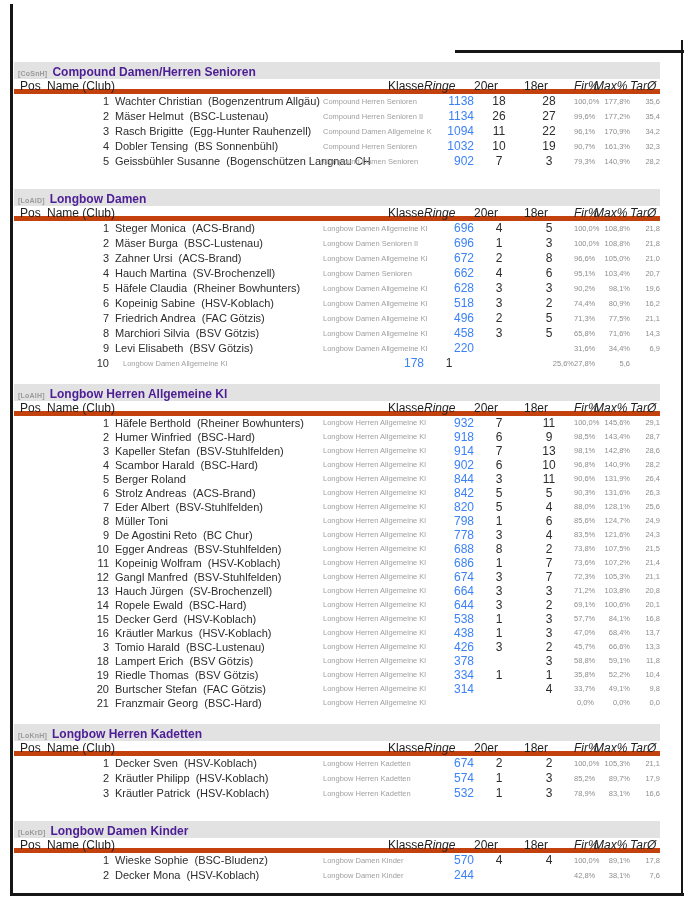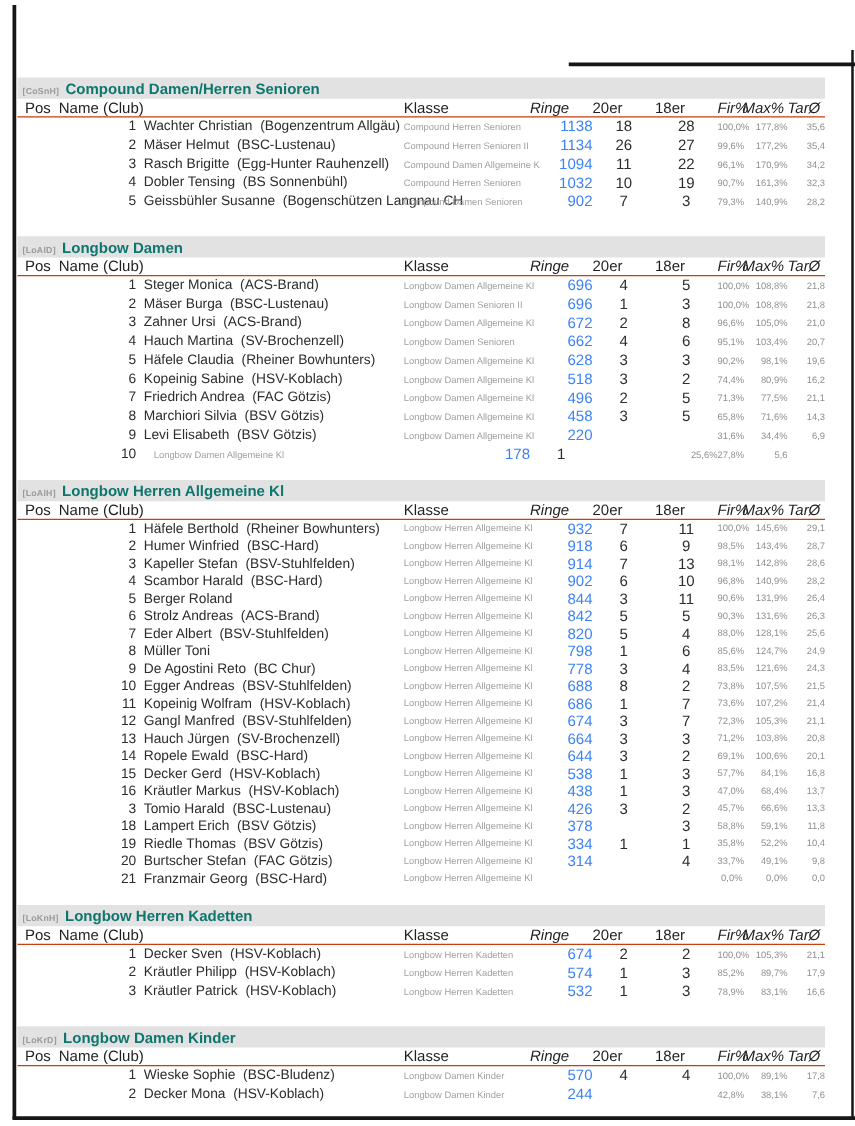--- a/index.html
+++ b/index.html
@@ -28,32 +28,32 @@
   .title-bar {
     height: 17px; line-height: 17px;
     background: #e2e2e2;
     padding-left: 4px;
     white-space: nowrap;
   }
   .tag {
     font-size: 7px; font-weight: 700; color: #9a9a9a;
     margin-right: 5px; letter-spacing: 0.2px;
   }
-  .title { font-size: 12px; font-weight: 700; color: #0f766e; }
+  .title { font-size: 12px; font-weight: 700; color: #4c1d95; }
 
   .header-row {
     display: grid;
     grid-template-columns: 27px 268px 115px 50px 50px 50px 20px 36px 30px;
     height: 15px; line-height: 14px;
-    border-bottom: 1px solid #c2410c;
+    border-bottom: 5px solid #c2410c;
     font-size: 12px; color: #1f1f1f;
     white-space: nowrap;
   }
   .hpos, .hname { padding-left: 6px; text-align: left; }
-  .hklasse { padding-left: 14px; text-align: left; }
+  .hklasse { padding-left: 14px; text-align: right; }
   .hringe, .hfir, .hmax, .htar { text-align: left; font-style: italic; }
   .h20, .h18 { text-align: left; }
 
   .table-row {
     display: grid;
     grid-template-columns: 95px 200px 115px 50px 50px 50px 20px 36px 30px;
     height: 15px; line-height: 15px;
     white-space: nowrap;
   }
   section.compact .table-row { height: 14px; line-height: 14px; }

